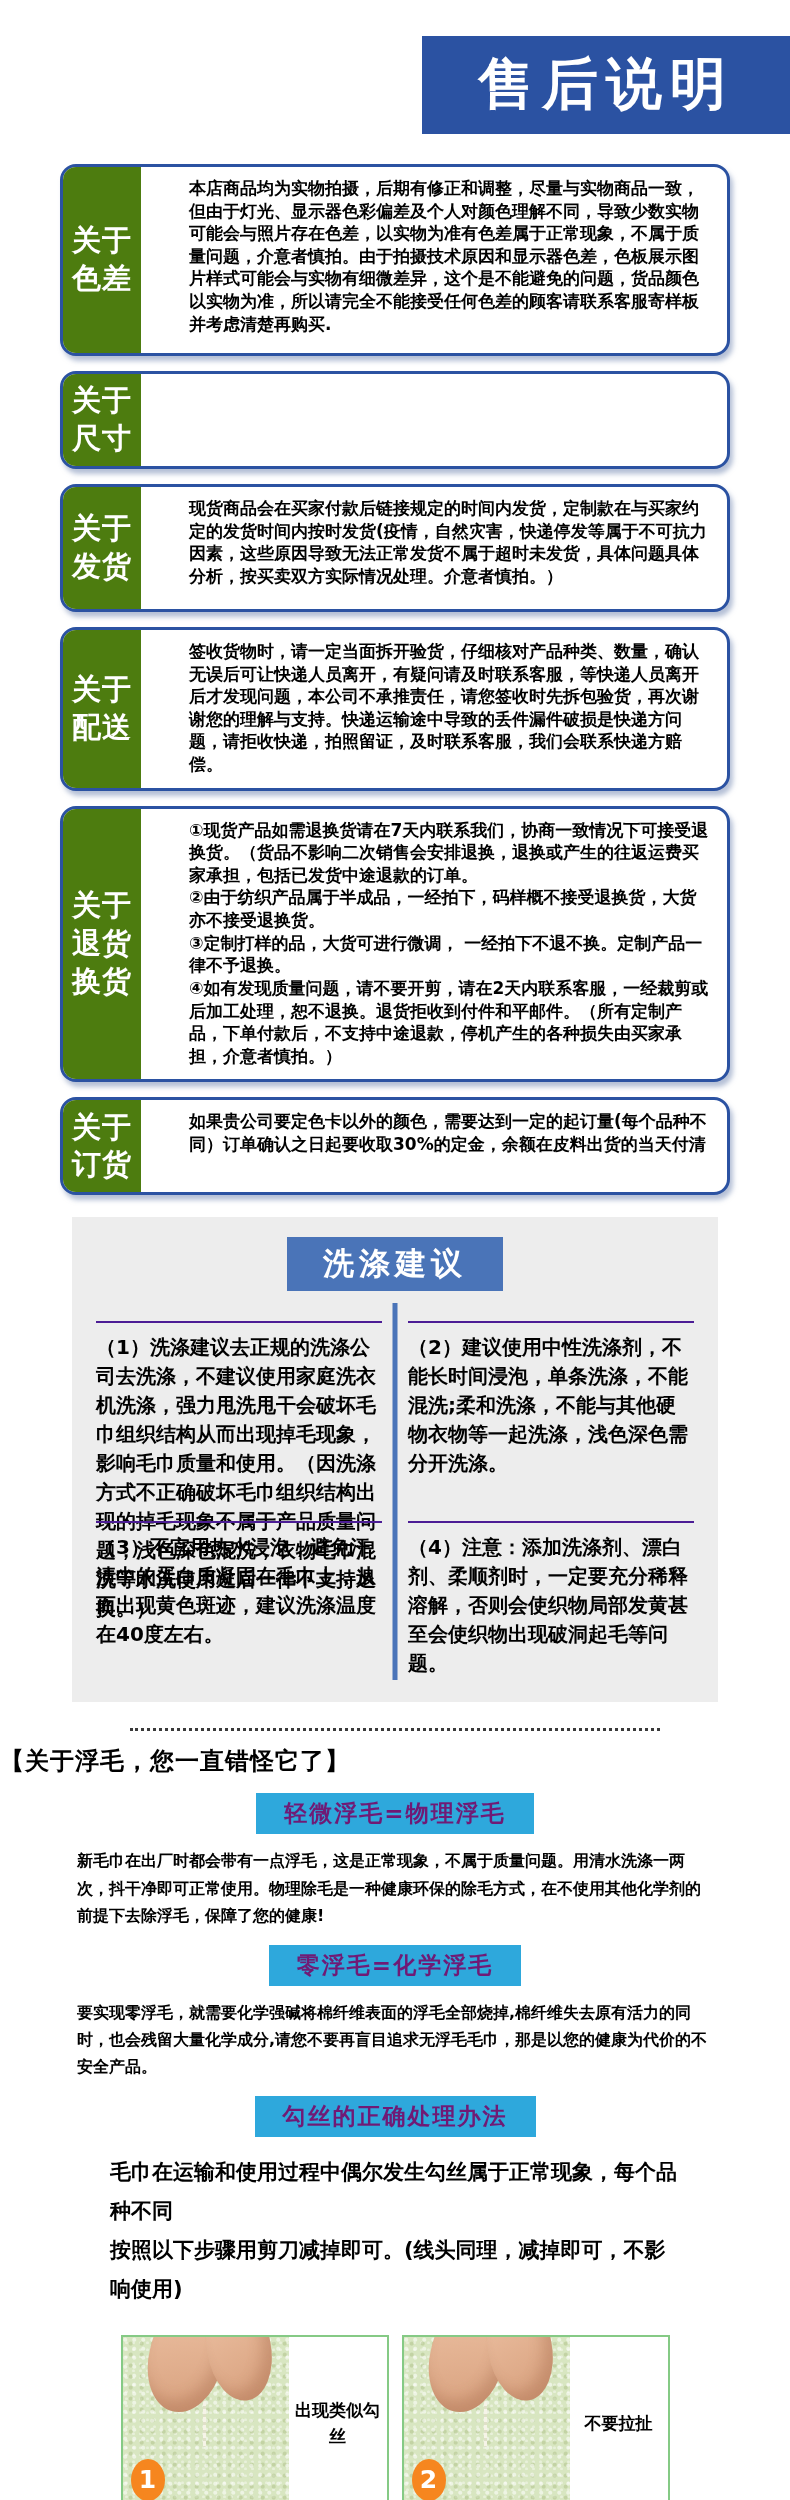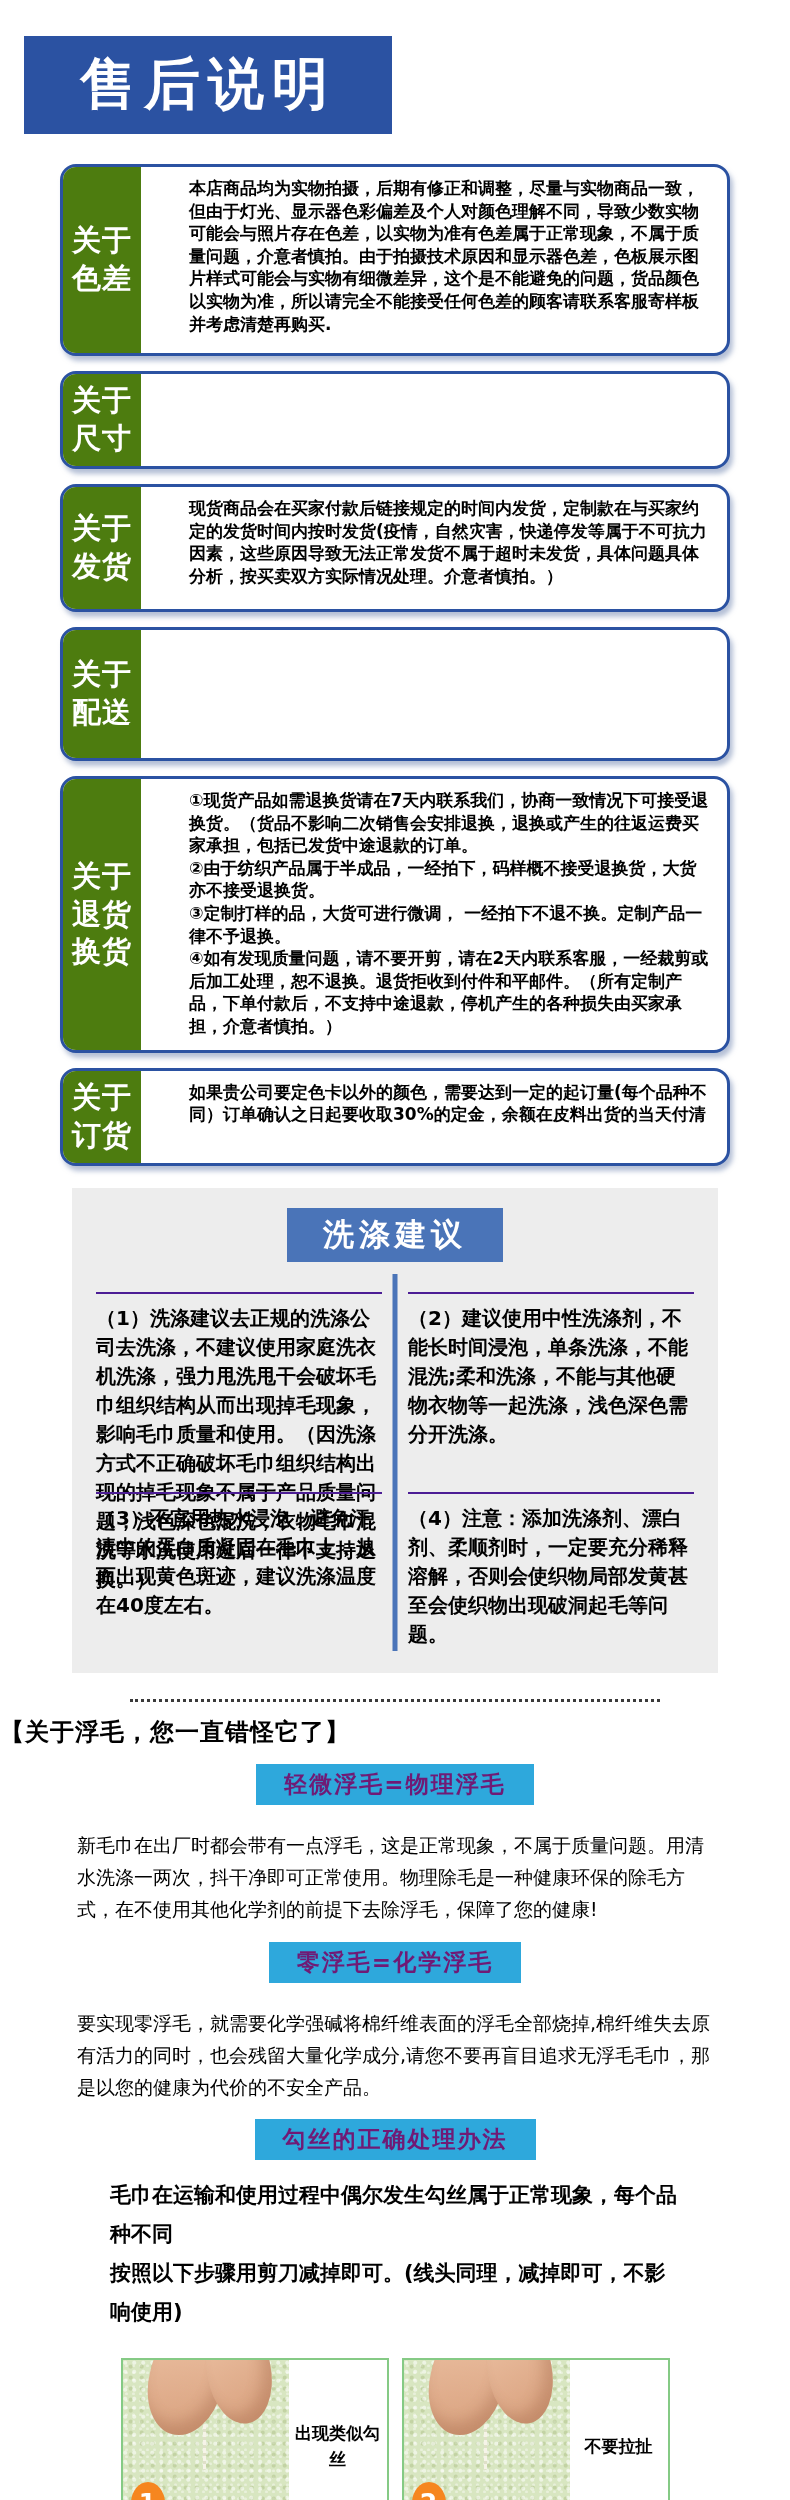--- a/index.html
+++ b/index.html
@@ -1,21 +1,21 @@
 <!DOCTYPE html>
 <html><head>
 <meta charset="utf-8">
 <style>
   html,body{margin:0;padding:0;}
   body{
     width:790px;height:2500px;overflow:hidden;background:#ffffff;
     font-family:"DejaVu Sans","Liberation Sans",sans-serif;color:#000;
   }
   
-  .header-wrap{padding-top:36px;display:flex;justify-content:flex-start;margin-left:24px;}
+  .header-wrap{padding-top:36px;display:flex;justify-content:flex-end;margin-left:24px;}
   .header-box{
     background:#2b52a2;color:#fff;width:368px;height:98px;
     display:flex;align-items:center;justify-content:center;
     font-size:56px;font-weight:bold;letter-spacing:8px;
   }
   
   .sections{display:flex;flex-direction:column;gap:15px;padding:30px 60px 0;}
   .section{
     display:flex;border:3px solid #2b52a2;border-radius:16px;background:#fff;
     box-shadow:3px 5px 5px rgba(120,140,180,.55);overflow:hidden;
@@ -42,21 +42,21 @@
   .wash-col{width:286px;display:flex;flex-direction:column;}
   .wash-block{border-top:2px solid #4c1d95;padding-top:10px;font-size:20px;font-weight:bold;line-height:1.45;}
   .wash-block.tall{height:188px;}
   
   .dotted{width:530px;margin:26px auto 0;border-top:3px dotted #3a3a3a;}
   .lint-title{text-align:left;font-size:24px;font-weight:bold;margin-top:14px;letter-spacing:1px;}
   .cyan-banner{
     width:fit-content;margin:16px auto 0;background:#2ea8dc;color:#701a75;
     font-size:23px;font-weight:bold;padding:5px 28px;letter-spacing:2px;
   }
-  .lint-para{width:636px;margin:24px auto 0;font-size:19px;font-weight:normal;line-height:1.7;}
+  .lint-para{width:636px;margin:13px auto 0;font-size:16px;font-weight:bold;line-height:1.7;}
   .snag-para{width:570px;margin:16px auto 0;font-size:21px;font-weight:bold;line-height:1.85;white-space:pre-line;}
   
   .steps{display:grid;grid-template-columns:268px 268px;gap:30px 13px;justify-content:center;margin-top:26px;}
   .step-card{position:relative;height:176px;border:2px solid #85ca85;background:#fff;display:flex;box-sizing:border-box;}
   .step-photo{
     width:166px;position:relative;overflow:hidden;
     background-color:#d8e6c1;
     background-image:
       radial-gradient(circle at 25% 30%, rgba(255,255,255,.55) 0 1.5px, transparent 2.5px),
       radial-gradient(circle at 70% 60%, rgba(168,188,128,.45) 0 1.5px, transparent 2.5px),
@@ -101,20 +101,21 @@
 
   <div class="section s3">
     <div class="section-label">关于
 发货</div>
     <div class="section-body">现货商品会在买家付款后链接规定的时间内发货，定制款在与买家约定的发货时间内按时发货(疫情，自然灾害，快递停发等属于不可抗力因素，这些原因导致无法正常发货不属于超时未发货，具体问题具体分析，按买卖双方实际情况处理。介意者慎拍。）</div>
   </div>
 
   <div class="section s4">
     <div class="section-label">关于
 配送</div>
+    <div class="section-body">签收货物时，请一定当面拆开验货，仔细核对产品种类、数量，确认无误后可让快递人员离开，有疑问请及时联系客服，等快递人员离开后才发现问题，本公司不承推责任，请您签收时先拆包验货，再次谢谢您的理解与支持。快递运输途中导致的丢件漏件破损是快递方问题，请拒收快递，拍照留证，及时联系客服，我们会联系快递方赔偿。</div>
   </div>
 
   <div class="section s5">
     <div class="section-label">关于
 退货
 换货</div>
     <div class="section-body">①现货产品如需退换货请在7天内联系我们，协商一致情况下可接受退换货。（货品不影响二次销售会安排退换，退换或产生的往返运费买家承担，包括已发货中途退款的订单。
 ②由于纺织产品属于半成品，一经拍下，码样概不接受退换货，大货亦不接受退换货。
 ③定制打样的品，大货可进行微调， 一经拍下不退不换。定制产品一律不予退换。
 ④如有发现质量问题，请不要开剪，请在2天内联系客服，一经裁剪或后加工处理，恕不退换。退货拒收到付件和平邮件。（所有定制产品，下单付款后，不支持中途退款，停机产生的各种损失由买家承担，介意者慎拍。）</div>

